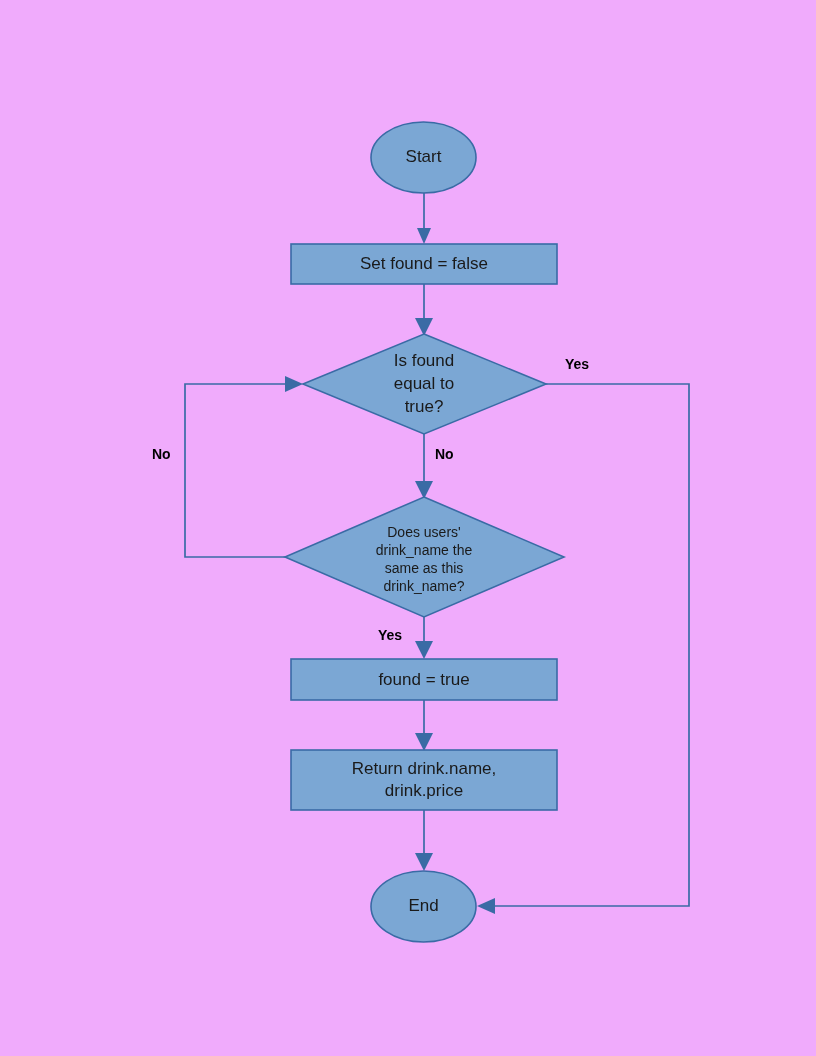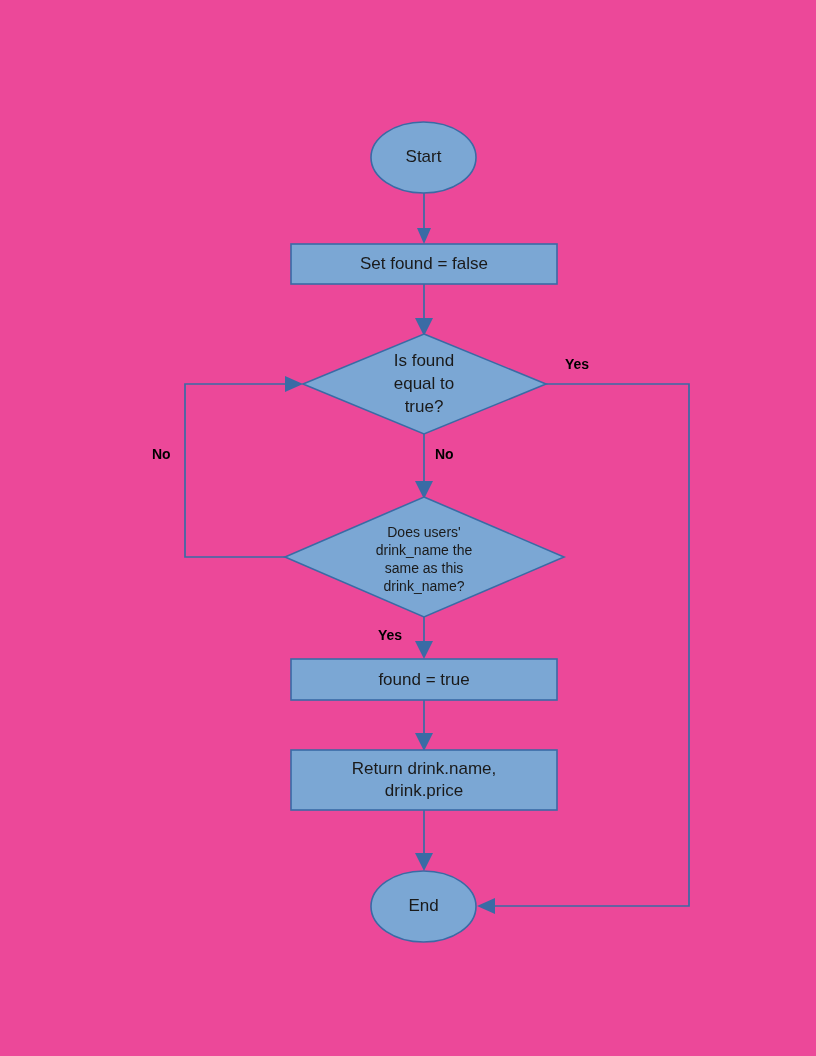--- a/index.html
+++ b/index.html
@@ -11,21 +11,21 @@
   body {
     width: 816px;
     height: 1056px;
     font-family: "Liberation Sans", sans-serif;
     overflow: hidden;
   }
   #canvas {
     position: relative;
     width: 816px;
     height: 1056px;
-    background: #ec4899;
+    background: #f0abfc;
   }
   #flow-svg {
     position: absolute;
     top: 0;
     left: 0;
     width: 816px;
     height: 1056px;
   }
   .node-shape {
     fill: #7BA7D4;

